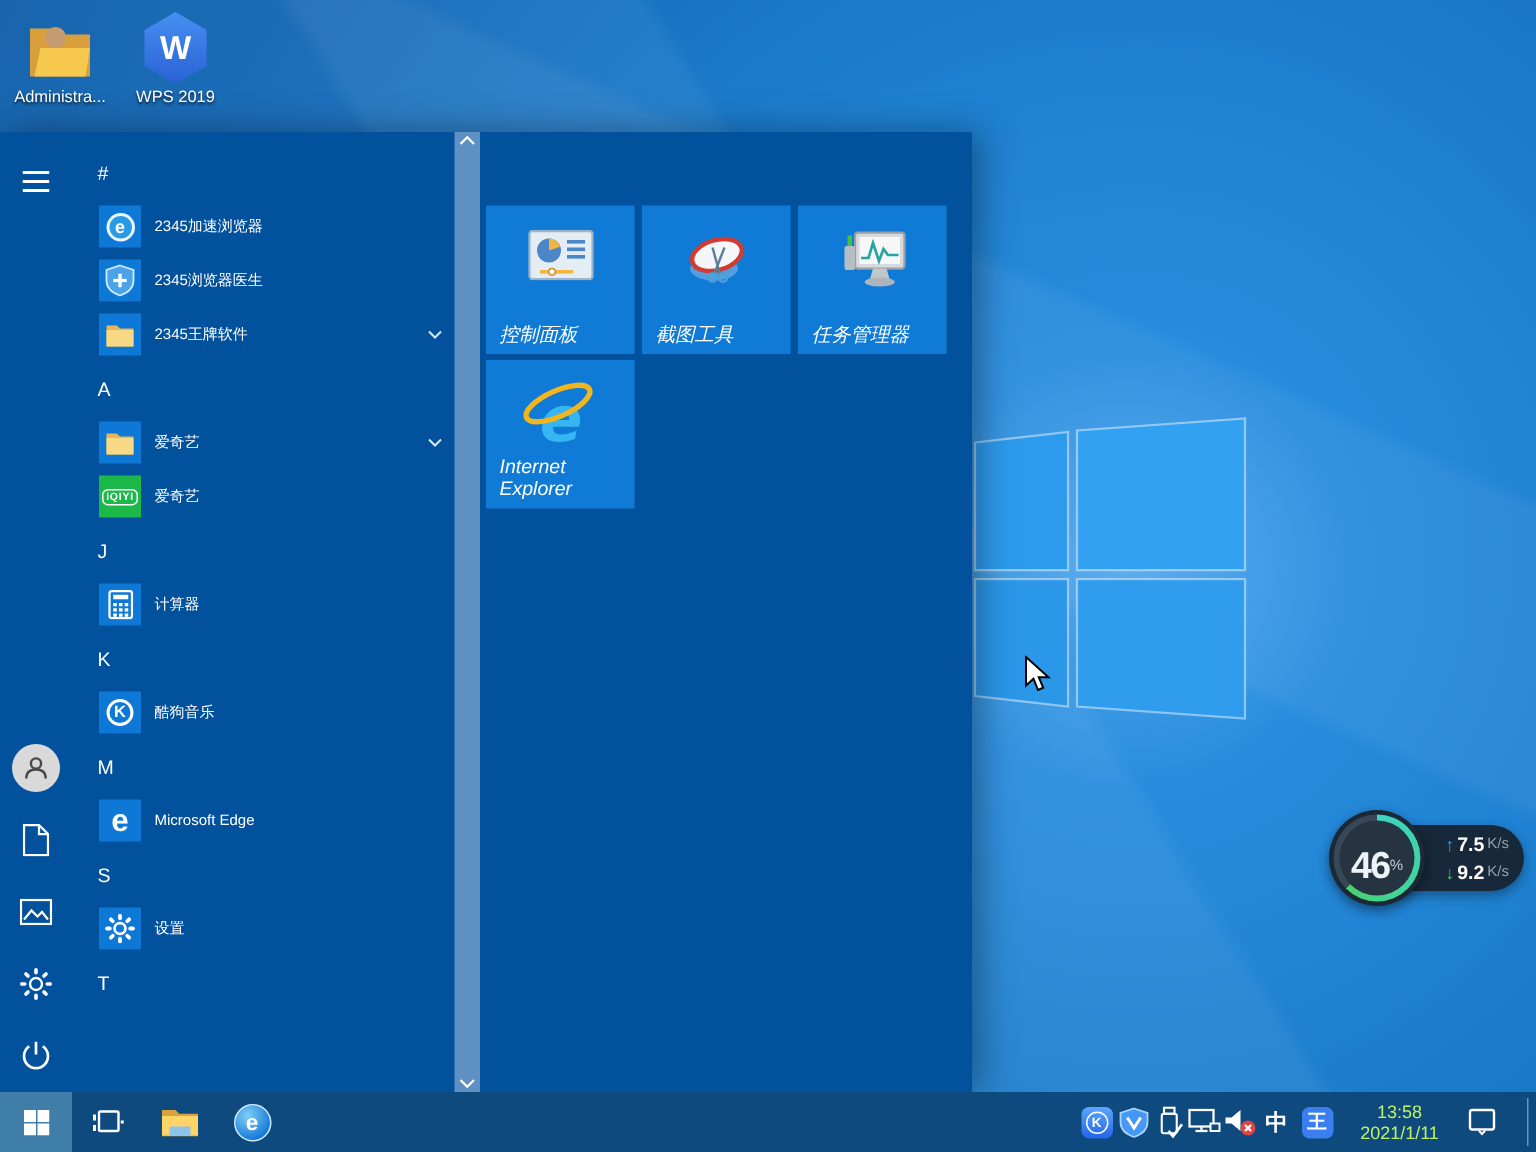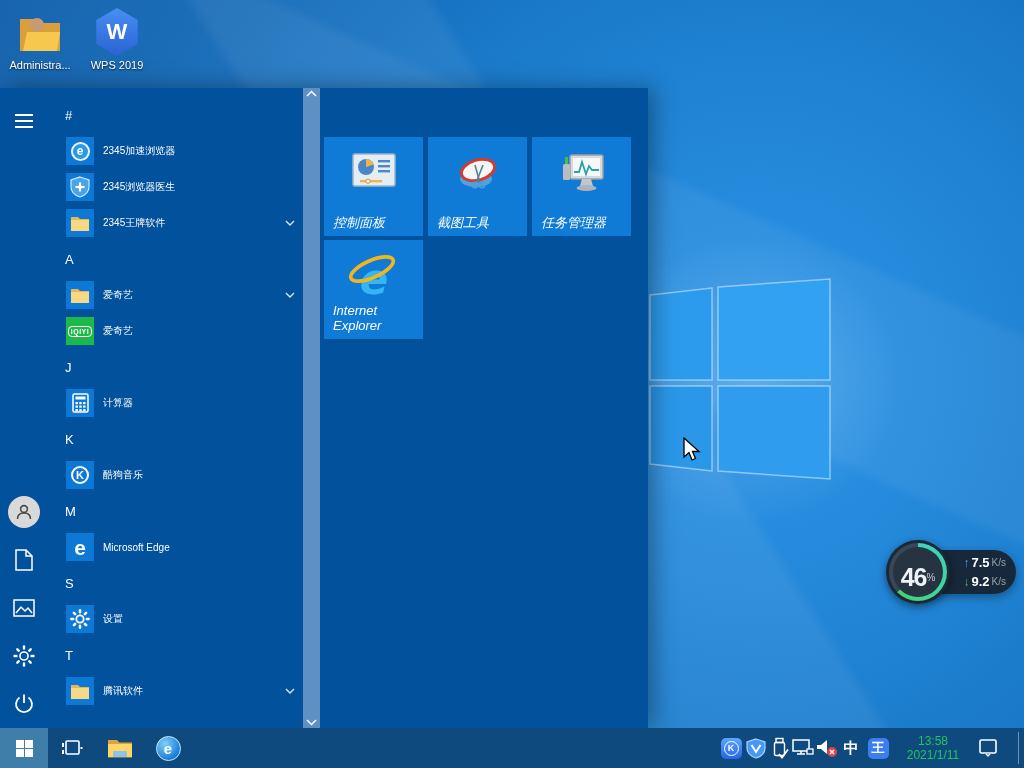--- a/index.html
+++ b/index.html
@@ -83,21 +83,21 @@
     align-items:center; justify-content:center; }
   .ime { color:#fff; font-size:15px; font-weight:bold; }
   .sq-app { width:21px; height:21px; border-radius:5px; display:flex; align-items:center;
     justify-content:center; }
   .sq-kugou { background:linear-gradient(180deg,#5aa7ff,#2565e6); }
   .sq-wang { background:#3b7ef0; color:#fff; font-size:13px; font-weight:bold; }
   .ring-k-sm { width:15px; height:15px; border:1.5px solid #fff; border-radius:50%;
     color:#fff; font-size:9px; font-weight:bold; display:flex; align-items:center; justify-content:center; }
 
   .clock { position:absolute; left:898px; top:6px; width:70px; text-align:center;
-    color:#22c55e; font-size:12px; line-height:14px; }
+    color:#bef264; font-size:12px; line-height:14px; }
   .show-desktop { position:absolute; right:5px; top:4px; width:1px; height:32px;
     background:rgba(255,255,255,.4); }
 
   
   .nw-pill { position:absolute; left:915px; top:550px; width:101px; height:44px;
     border-radius:22px; background:rgba(23,33,46,.93); padding:3px 10px 3px 42px;
     display:flex; flex-direction:column; justify-content:center; box-shadow:0 3px 8px rgba(0,0,0,.35); }
   .nw-row { display:flex; align-items:center; justify-content:flex-end; height:19px; gap:2px; }
   .nw-arrow { font-size:12px; font-weight:bold; }
   .nw-arrow.up { color:#3da1f5; } .nw-arrow.down { color:#3fbf57; }
@@ -333,32 +333,20 @@
           </g>
         </svg>
         </span>
       <span class="alabel">设置</span>
     </div>
 
     <div class="row header">
       <span>T</span>
       </div>
 
-    <div class="row app">
-      <span class="plate">
-        <svg width="20" height="17" viewBox="0 0 20 17">
-          <path d="M1,2 h7 l2,2 h9 v12 h-18 z" fill="#e8b755"></path>
-          <path d="M1,5 h18 v11 h-18 z" fill="#f7d884"></path>
-        </svg>
-        </span>
-      <span class="alabel">腾讯软件</span>
-      <svg class="chev" width="10" height="6" viewBox="0 0 10 6">
-        <polyline points="1,1 5,5 9,1" fill="none" stroke="#d6e8f8" stroke-width="1.4"></polyline>
-        </svg>
-    </div>
   </div>
 
   <div class="scrollbar">
     <svg style="top:2px" width="11" height="7" viewBox="0 0 11 7">
       <polyline points="1,6 5.5,1.5 10,6" fill="none" stroke="#fff" stroke-width="1.5"></polyline>
       </svg>
     <svg style="top:631px" width="11" height="7" viewBox="0 0 11 7">
       <polyline points="1,1 5.5,5.5 10,1" fill="none" stroke="#fff" stroke-width="1.5"></polyline>
       </svg>
   </div>

